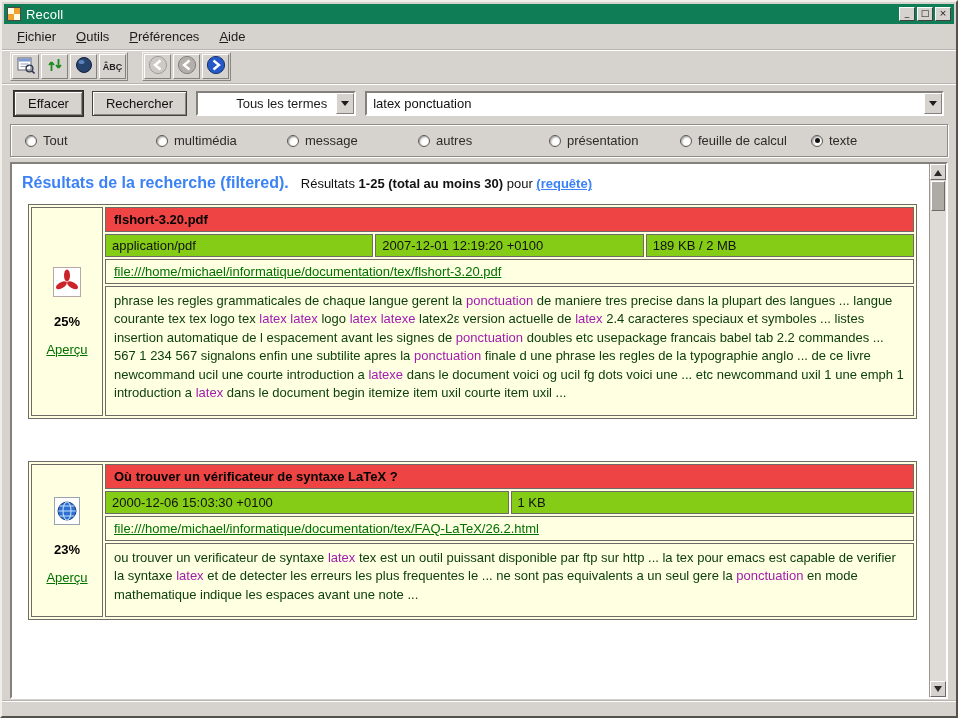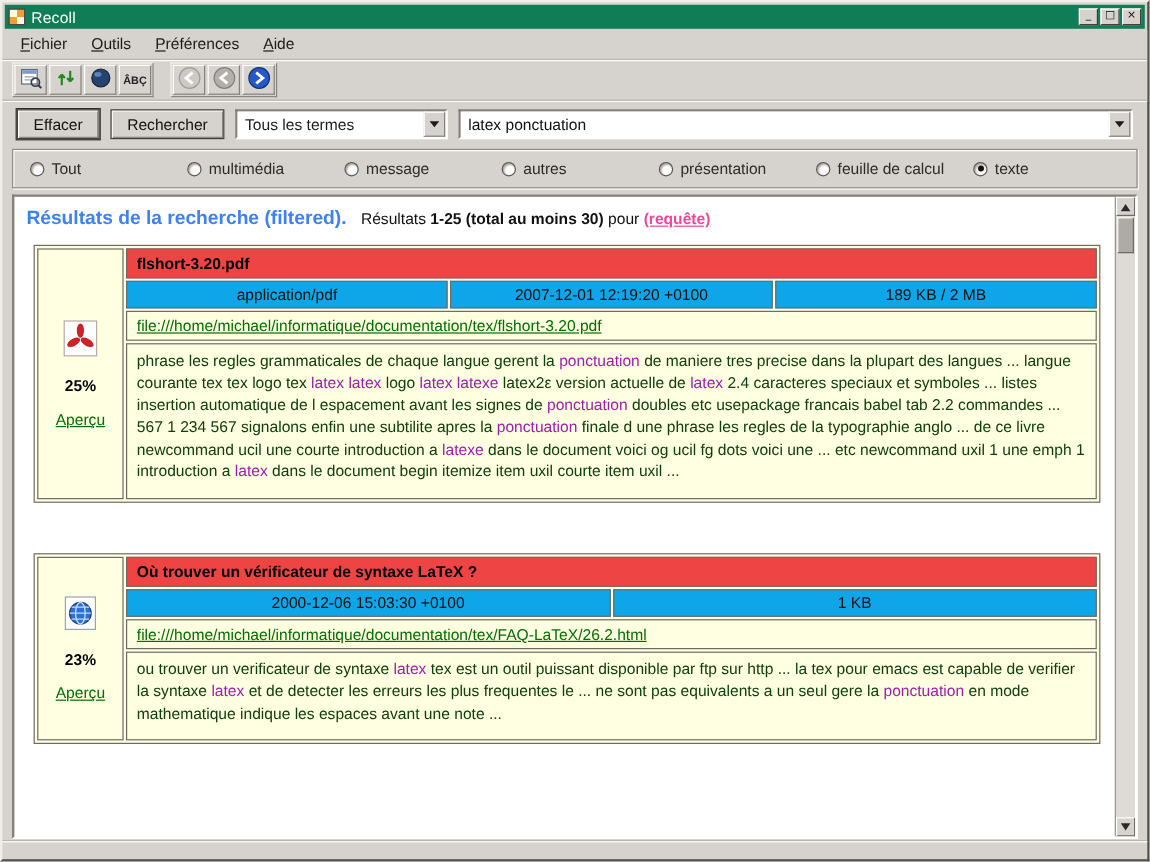--- a/index.html
+++ b/index.html
@@ -28,48 +28,48 @@
 
   
   .search-row { height:38px; display:flex; align-items:center; gap:9px; padding:0 12px; flex:0 0 auto; }
   .push-btn { background:#d6d3ce; border:1px solid #45423d; box-shadow:inset 1px 1px 0 #ffffff, inset -1px -1px 0 #8a8782; padding:4px 13px; font-size:13px; font-family:inherit; color:#111; cursor:default; }
   .push-btn.default { outline:1px solid #2f2d29; }
   .combo { display:flex; align-items:stretch; height:25px; border:2px solid; border-color:#84817c #ffffff #ffffff #84817c; background:#ffffff; }
   .combo-text { flex:1; padding:2px 6px; background:#ffffff; white-space:nowrap; overflow:hidden; line-height:17px; }
   .combo-input { flex:1; border:none; outline:none; padding:2px 6px; font:13px "Liberation Sans","DejaVu Sans",sans-serif; background:#ffffff; color:#111; }
   .combo-btn { width:18px; background:#d6d3ce; border:1px solid; border-color:#ffffff #84817c #84817c #ffffff; display:flex; align-items:center; justify-content:center; cursor:default; }
   .combo-btn .arr { width:0; height:0; border:4px solid transparent; border-top:5px solid #1c1c1c; margin-top:5px; }
-  .mode-combo { width:177px; flex:0 0 auto; }
+  .mode-combo { width:160px; flex:0 0 auto;padding-left:32px; }
   .query-combo { flex:1; }
 
   
   .filter-panel { height:33px; margin:2px 8px 5px 8px; border:1px solid #8f8c87; box-shadow:inset 1px 1px 0 #ffffff, 1px 1px 0 #ffffff; display:flex; align-items:center; padding-left:14px; flex:0 0 auto; }
   .radio-item { width:131px; display:flex; align-items:center; gap:6px; cursor:default; flex:0 0 auto; }
   .radio-item:last-child { width:auto; }
   .radio { width:12px; height:12px; border-radius:50%; background:#ffffff; border:1px solid #5a5752; box-shadow:inset 1px 1px 2px #9a9792; display:flex; align-items:center; justify-content:center; flex:0 0 auto; }
   .radio.checked::after { content:""; width:5px; height:5px; border-radius:50%; background:#111; }
   .radio-label { color:#2c2b27; }
 
   
   .results-frame { flex:1; margin:0 8px 2px 8px; border:2px solid; border-color:#84817c #ffffff #ffffff #84817c; background:#ffffff; display:flex; overflow:hidden; }
   .results-scroll { flex:1; overflow:hidden; padding:6px 6px 0 8px; }
   .results-header { padding:4px 2px 12px 2px; white-space:nowrap; }
   .rh-title { font-size:16px; font-weight:bold; color:#3b82f6; margin-right:12px; }
   .rh-sub { font-size:13px; color:#111; }
   .rh-range { font-weight:bold; }
-  .rh-query-link { color:#ec4899; font-weight:bold; text-decoration:underline; cursor:pointer; }
+  .rh-query-link { color:#3b82f6; font-weight:bold; text-decoration:underline; cursor:pointer; }
 
   .result { display:flex; border:1px solid #6e6b66; background:#ffffe1; margin:0 6px 42px 8px; padding:2px; gap:2px; }
   .res-left { width:72px; border:1px solid #6e6b66; display:flex; flex-direction:column; align-items:center; justify-content:center; gap:13px; padding:8px 2px; flex:0 0 auto; background:#ffffe1; }
   .relevance { font-weight:bold; color:#000; }
   .preview-link { color:#007000; text-decoration:underline; cursor:pointer; }
   .res-main { flex:1; display:flex; flex-direction:column; gap:2px; min-width:0; }
   .res-title { border:1px solid #6e6b66; background:#ef4444; font-weight:bold; color:#000; padding:4px 8px; }
   .res-meta { display:flex; gap:2px; }
-  .meta-cell { flex:1; border:1px solid #6e6b66; text-align:center; padding:3px 6px; background:#0ea5e9; color:#111; }
+  .meta-cell { flex:1; border:1px solid #6e6b66; text-align:left; padding:3px 6px; background:#84cc16; color:#111; }
   .res-url { border:1px solid #6e6b66; padding:4px 8px; background:#ffffe1; white-space:nowrap; overflow:hidden; }
   .res-url a { color:#007000; text-decoration:underline; cursor:pointer; }
   .res-snippet { border:1px solid #6e6b66; flex:1; padding:5px 8px 12px 8px; background:#ffffe1; color:#0e400e; line-height:1.42; }
   .res-snippet .hl { color:#a21caf; }
 
   
   .scrollbar { width:17px; background:#dedbd6; border-left:1px solid #9a9792; display:flex; flex-direction:column; flex:0 0 auto; }
   .sb-btn { height:16px; background:#d6d3ce; border:1px solid; border-color:#ffffff #6e6b66 #6e6b66 #ffffff; display:flex; align-items:center; justify-content:center; cursor:default; flex:0 0 auto; }
   .sb-up::after { content:""; border:4px solid transparent; border-bottom:6px solid #2a2a2a; margin-bottom:3px; }
   .sb-down::after { content:""; border:4px solid transparent; border-top:6px solid #2a2a2a; margin-top:3px; }

